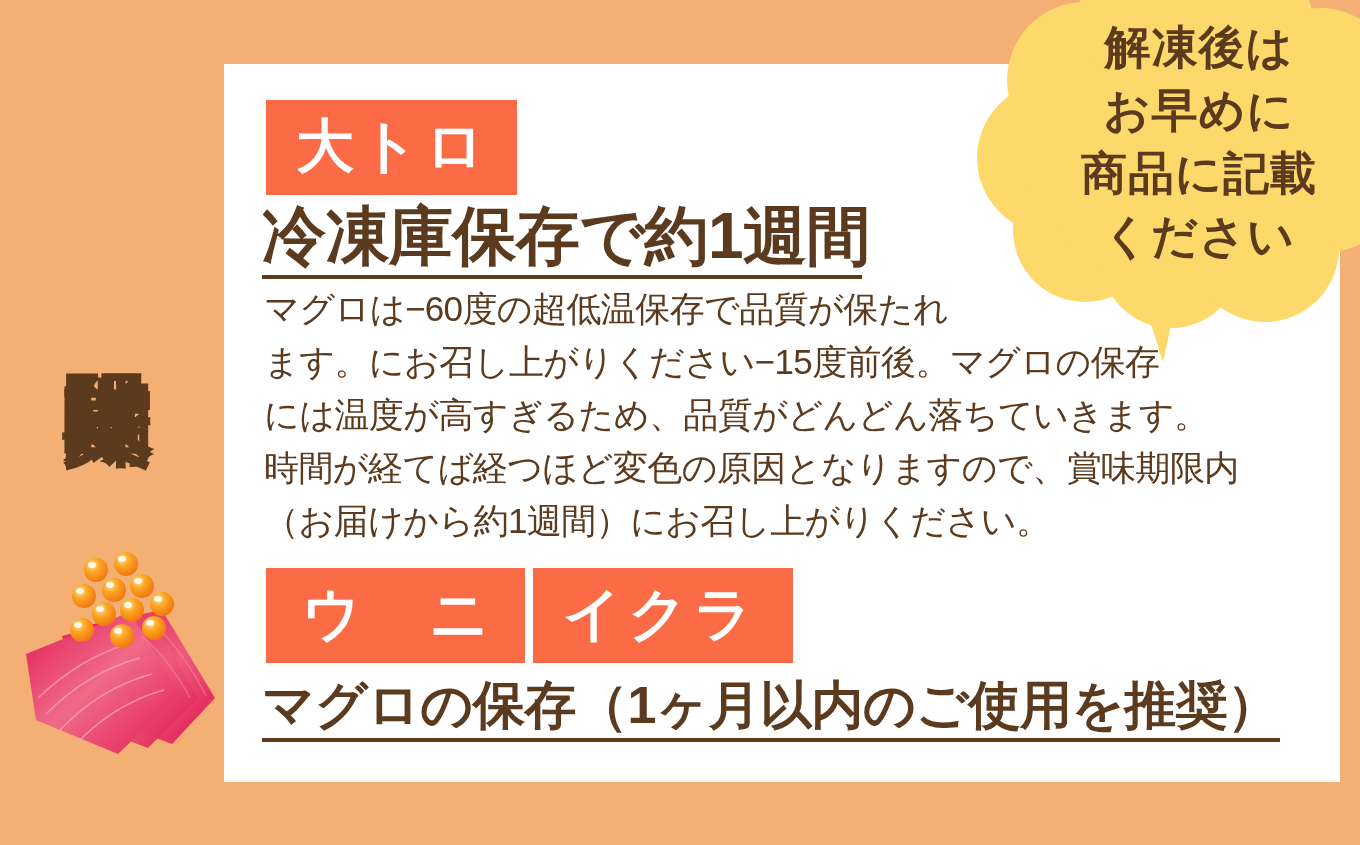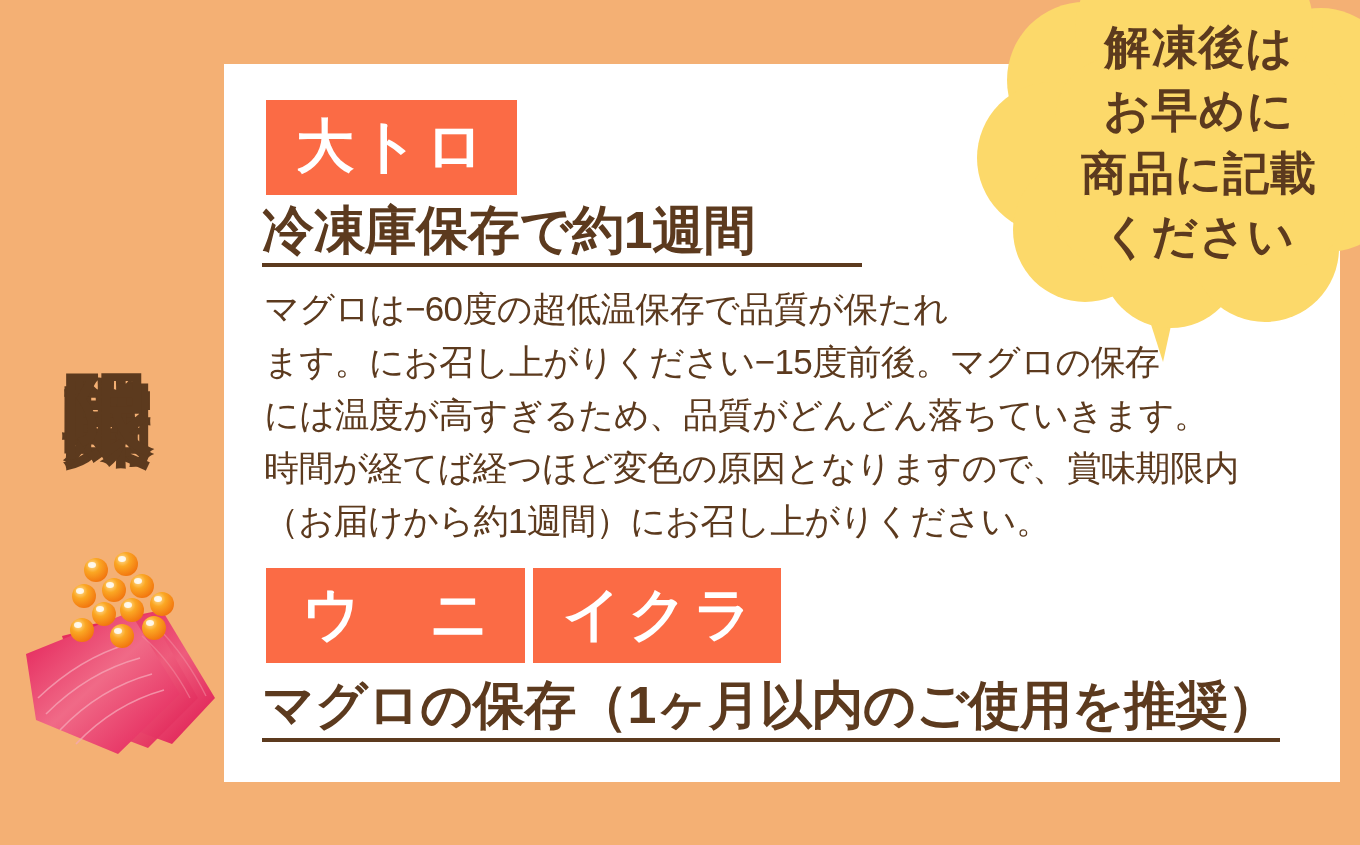--- a/index.html
+++ b/index.html
@@ -69,28 +69,28 @@
   .badge-row {
     position: absolute;
     display: flex;
     gap: 8px;
   }
 
   #badge-otoro-wrap { left: 42px; top: 36px; }
   #badge-bottom-wrap { left: 42px; top: 504px; }
 
   #badge-uni { letter-spacing: 26px; padding-right: 10px; padding-left: 36px; }
-  #badge-ikura { letter-spacing: 6px; padding-left: 30px; padding-right: 22px; }
+  #badge-ikura { letter-spacing: 6px; padding-left: 30px; padding-right: 34px; }
 
   
   .headline {
     position: absolute;
     color: #5C3A1E;
     font-weight: bold;
-    font-size: 52px;
+    font-size: 64px;
     line-height: 1.0;
     letter-spacing: -0.5px;
     white-space: nowrap;
   }
   .headline .txt { display: inline-block; }
   .headline .rule {
     display: block;
     height: 4px;
     background: #5C3A1E;
     margin-top: 7px;

